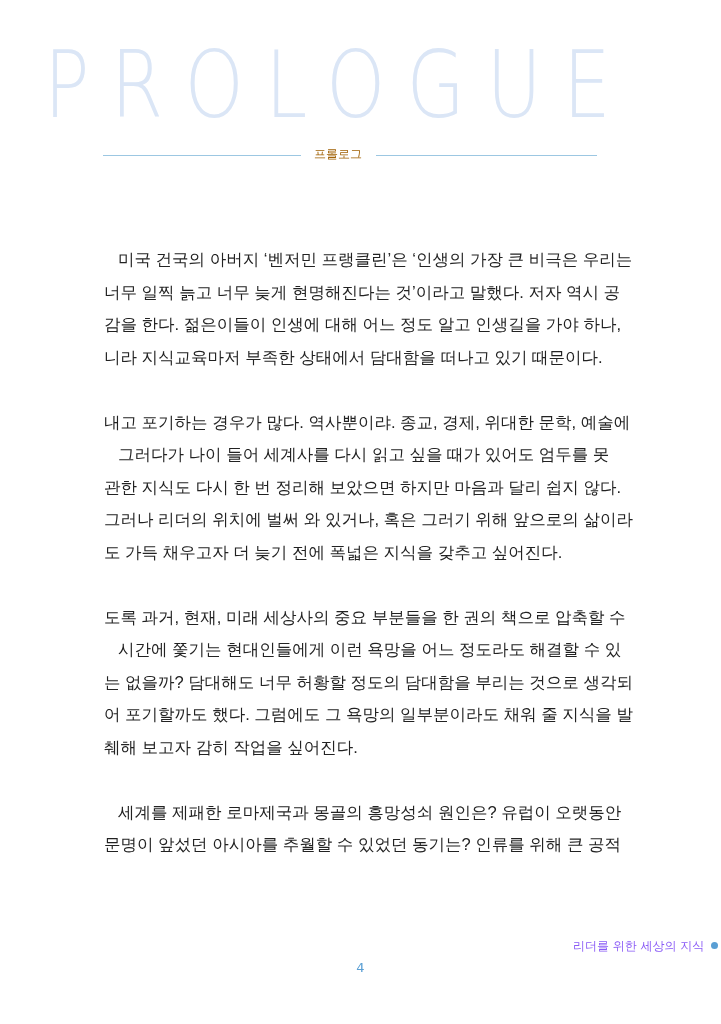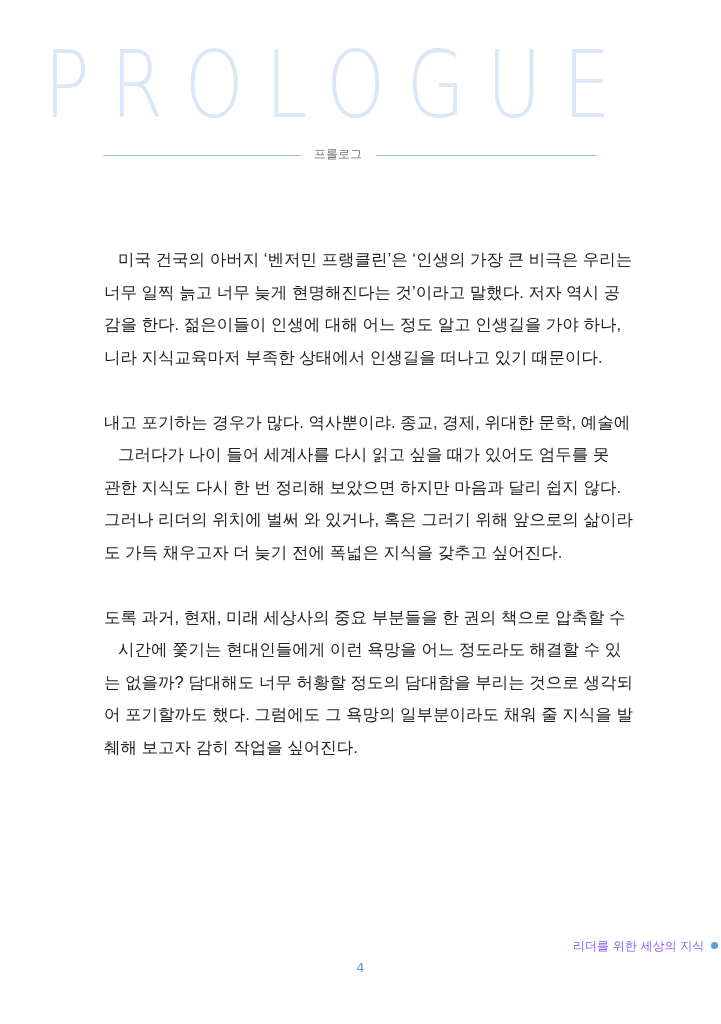--- a/index.html
+++ b/index.html
@@ -10,21 +10,21 @@
     font-size: 92px; line-height: 100px; letter-spacing: 26px;
     color: #dbe6f6; -webkit-text-stroke: 0px;
     transform: scaleX(0.82); transform-origin: left top;
     white-space: nowrap;
   }
   .rule { position: absolute; top: 155px; height: 1px; background: #9cc7e2; }
   .rule.left { left: 103px; width: 198px; }
   .rule.right { left: 376px; width: 221px; }
   .subtitle {
     position: absolute; top: 146px; left: 300px; width: 76px; text-align: center;
-    font-family: "DejaVu Sans", sans-serif; font-size: 12px; color: #737373;
+    font-family: "DejaVu Sans", sans-serif; font-size: 12px; color: #a16207;
   }
   .body {
     position: absolute; left: 104px; top: 243px; width: 492px;
     font-family: Liberation Sans, sans-serif; font-size: 16.5px; color: #222;
     line-height: 32.5px; text-align: justify; text-align-last: justify;
   }
   .para { margin: 0 0 32.5px 0; text-indent: 15px; }
   .para .line { display: block; text-align: justify; text-align-last: justify; white-space: nowrap; }
   .para .line.last { text-align-last: left; }
   .para .line.first { padding-left: 14px; }
@@ -45,36 +45,40 @@
 
 <div class="rule left"></div>
 <div class="subtitle">프롤로그</div>
 <div class="rule right"></div>
 
 <div class="body">
   <div class="para" style="text-indent:0">
     <span class="line first">미국 건국의 아버지 ‘벤저민 프랭클린’은 ‘인생의 가장 큰 비극은 우리는</span>
     <span class="line">너무 일찍 늙고 너무 늦게 현명해진다는 것’이라고 말했다. 저자 역시 공</span>
     <span class="line">감을 한다. 젊은이들이 인생에 대해 어느 정도 알고 인생길을 가야 하나,</span>
-    <span class="line last">니라 지식교육마저 부족한 상태에서 인생길을 떠나고 있기 때문이다.</span>
+    <span class="line last">니라 지식교육마저 부족한 상태에서 담대함을 떠나고 있기 때문이다.</span>
   </div>
   <div class="para" style="text-indent:0">
     <span class="line">내고 포기하는 경우가 많다. 역사뿐이랴. 종교, 경제, 위대한 문학, 예술에</span>
     <span class="line first">그러다가 나이 들어 세계사를 다시 읽고 싶을 때가 있어도 엄두를 못</span>
     <span class="line">관한 지식도 다시 한 번 정리해 보았으면 하지만 마음과 달리 쉽지 않다.</span>
     <span class="line">그러나 리더의 위치에 벌써 와 있거나, 혹은 그러기 위해 앞으로의 삶이라</span>
     <span class="line last">도 가득 채우고자 더 늦기 전에 폭넓은 지식을 갖추고 싶어진다.</span>
   </div>
   <div class="para" style="text-indent:0">
     <span class="line">도록 과거, 현재, 미래 세상사의 중요 부분들을 한 권의 책으로 압축할 수</span>
     <span class="line first">시간에 쫓기는 현대인들에게 이런 욕망을 어느 정도라도 해결할 수 있</span>
     <span class="line">는 없을까? 담대해도 너무 허황할 정도의 담대함을 부리는 것으로 생각되</span>
     <span class="line">어 포기할까도 했다. 그럼에도 그 욕망의 일부분이라도 채워 줄 지식을 발</span>
     <span class="line last">췌해 보고자 감히 작업을 싶어진다.</span>
   </div>
+  <div class="para" style="text-indent:0">
+    <span class="line first">세계를 제패한 로마제국과 몽골의 흥망성쇠 원인은? 유럽이 오랫동안</span>
+    <span class="line">문명이 앞섰던 아시아를 추월할 수 있었던 동기는? 인류를 위해 큰 공적</span>
+  </div>
 </div>
 
 <div class="footer">
   <span>리더를 위한 세상의 지식</span>
   <span class="dot"></span>
   <span>역사</span>
 </div>
 <div class="page-num">4</div>
 
 </body></html>

